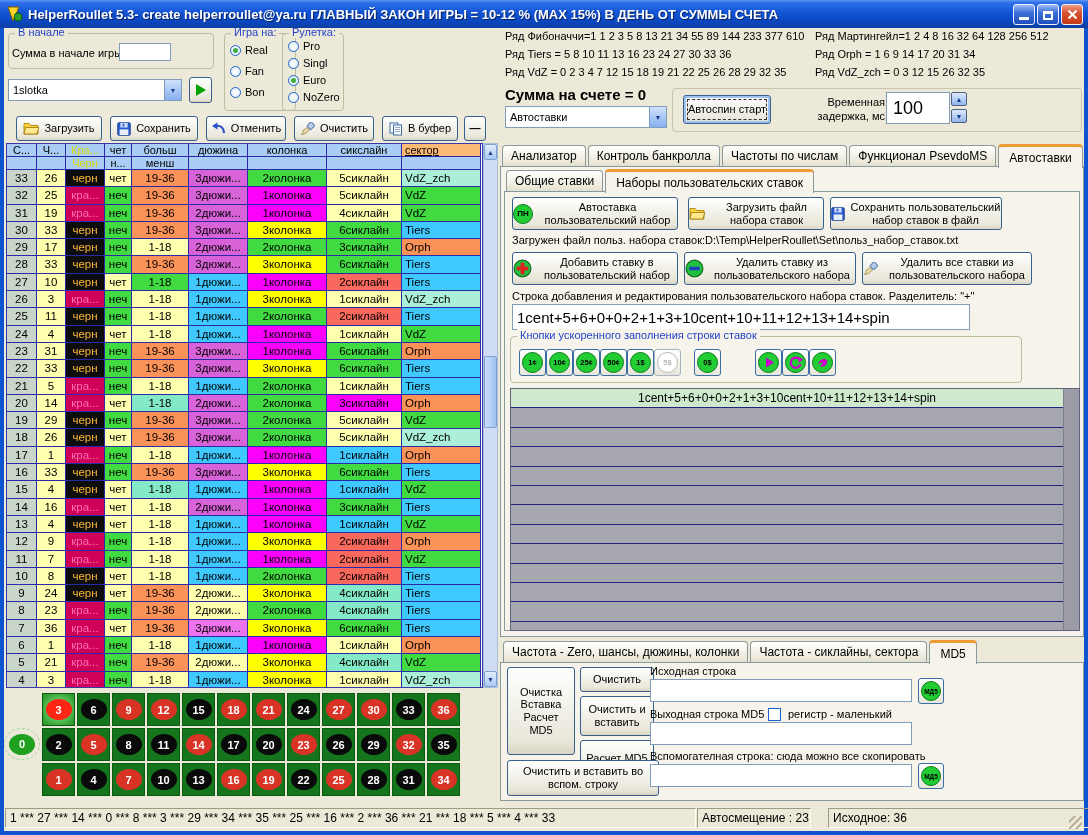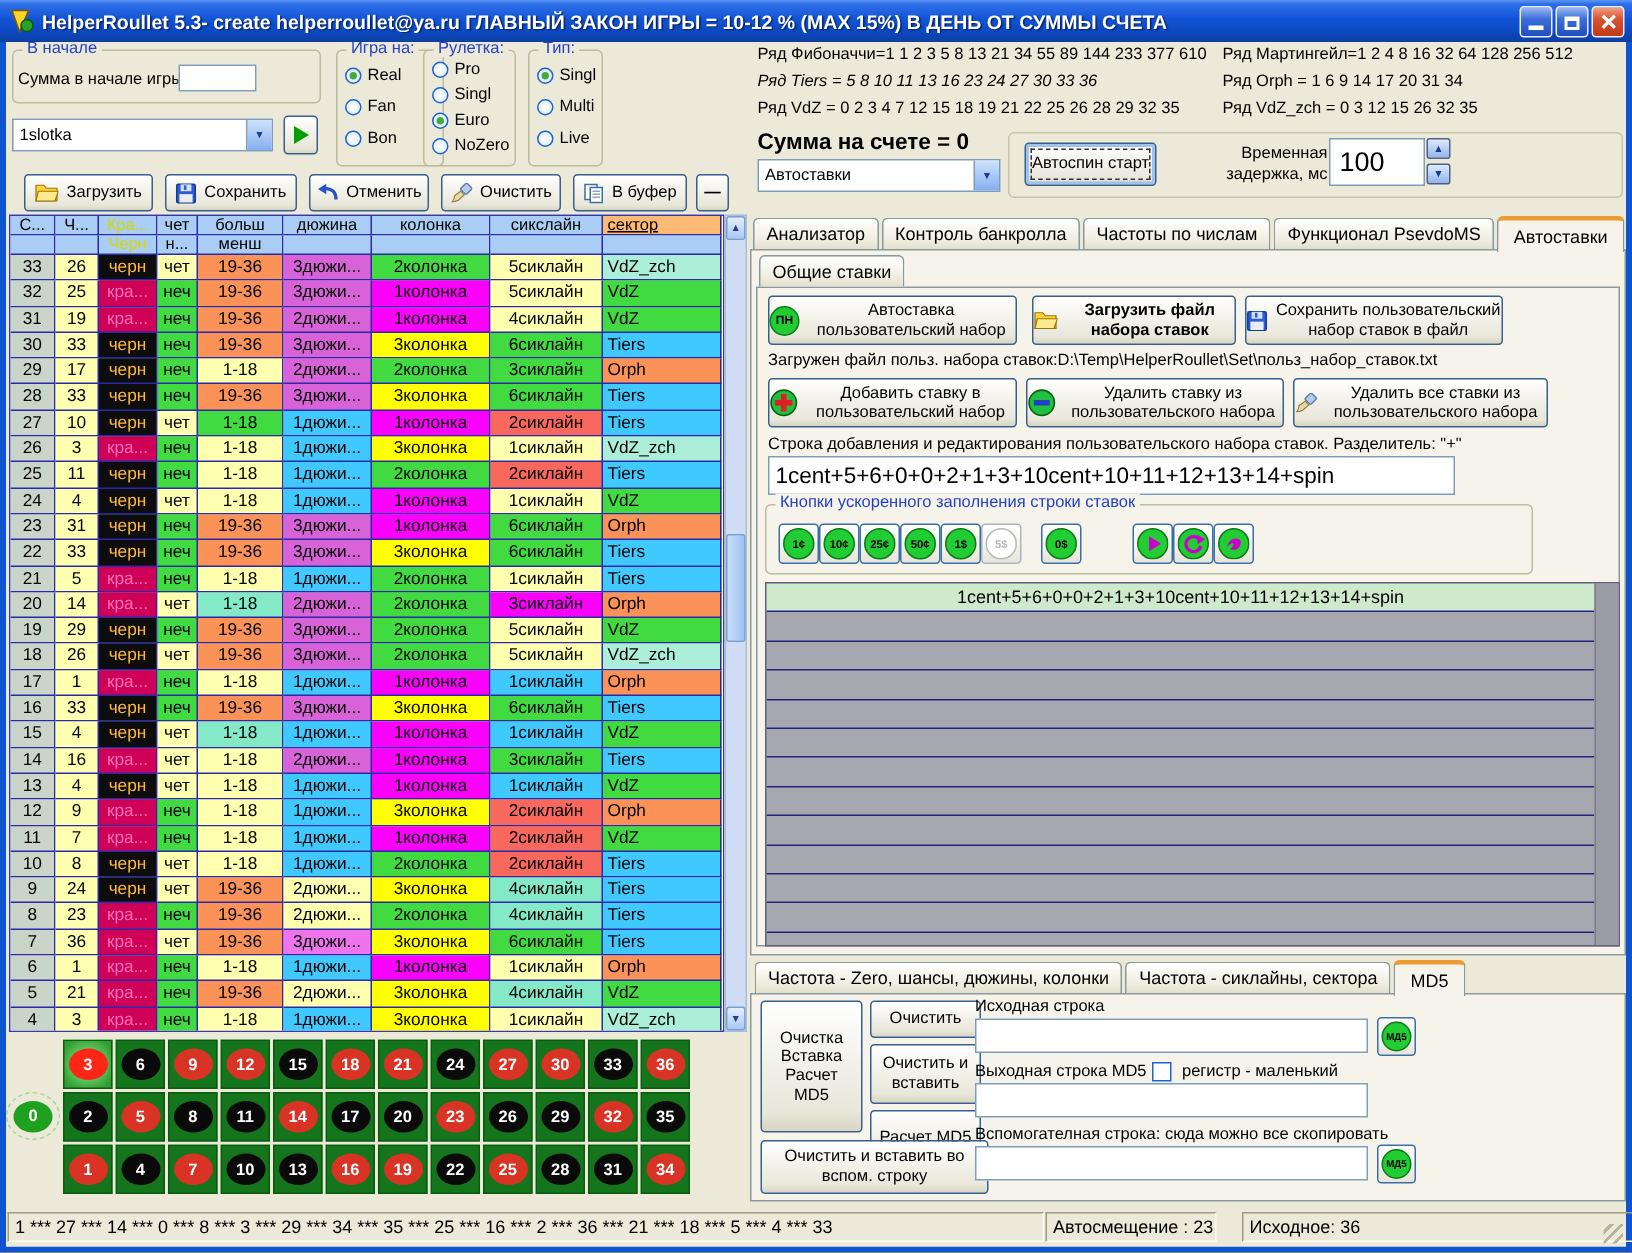--- a/index.html
+++ b/index.html
@@ -156,35 +156,20 @@
       </span>
     <span class="radio sel" style="top:40px;">
         <span class="dot"></span>
         <span>Euro</span>
       </span>
     <span class="radio" style="top:57px;">
         <span class="dot"></span>
         <span>NoZero</span>
       </span>
   </div>
-  <div class="groupbox" style="left:352px;top:33px;width:50px;height:78px;">
-    <span class="glabel">Тип:</span>
-    <span class="radio sel" style="top:10px;">
-        <span class="dot"></span>
-        <span>Singl</span>
-      </span>
-    <span class="radio" style="top:31px;">
-        <span class="dot"></span>
-        <span>Multi</span>
-      </span>
-    <span class="radio" style="top:52px;">
-        <span class="dot"></span>
-        <span>Live</span>
-      </span>
-  </div>
 
   <div class="xpbtn" style="left:16px;top:116px;width:86px;height:25px;">
     <span class="bigbtn-icon">
         <svg width="16" height="13" viewBox="0 0 16 13">
           <path d="M1 1.5h5.2l1.6 2H15v8.5H1z" fill="#ffd23e" stroke="#9a7700" stroke-width="0.8"></path>
           <path d="M2.5 5.5H16L13.6 12H1z" fill="#ffe98e" stroke="#9a7700" stroke-width="0.8"></path>
         </svg>
       </span>
     <span>Загрузить</span>
   </div>
@@ -703,21 +688,21 @@
       </div>
       <div class="rcell" style="left: 385px; top: 70px;">
         <div class="roval rred">34</div>
       </div>
     </div>
   <div class="zero-wrap">
     <span class="roval" style="background:#1fa11f;">0</span>
   </div>
 
   <div class="lbl" style="left:505px;top:30px;">Ряд Фибоначчи=1 1 2 3 5 8 13 21 34 55 89 144 233 377 610</div>
-  <div class="lbl" style="left:505px;top:48px;font-style:italic;">Ряд Tiers = 5 8 10 11 13 16 23 24 27 30 33 36</div>
+  <div class="lbl" style="left:505px;top:48px;">Ряд Tiers = 5 8 10 11 13 16 23 24 27 30 33 36</div>
   <div class="lbl" style="left:505px;top:66px;">Ряд VdZ = 0 2 3 4 7 12 15 18 19 21 22 25 26 28 29 32 35</div>
   <div class="lbl" style="left:815px;top:30px;">Ряд Мартингейл=1 2 4 8 16 32 64 128 256 512</div>
   <div class="lbl" style="left:815px;top:48px;">Ряд Orph = 1 6 9 14 17 20 31 34</div>
   <div class="lbl" style="left:815px;top:66px;">Ряд VdZ_zch = 0 3 12 15 26 32 35</div>
 
   <div style="position:absolute;left:505px;top:86px;font-size:15px;font-weight:bold;">Сумма на счете = 0</div>
   <div class="combo" style="left:505px;top:106px;width:162px;height:22px;">
     <span class="cval">Автоставки</span>
     <span class="carrow">▼</span>
   </div>
@@ -743,36 +728,37 @@
     <span class="tab active">Автоставки</span>
     <span class="tab">MD5</span>
   </div>
   <span class="sbtn" style="left:1044px;top:146px;">◀</span>
   <span class="sbtn" style="left:1063px;top:146px;">▶</span>
 
   <div class="panel" style="left:500px;top:166px;width:584px;height:471px;"></div>
 
   <div class="tabsrow" style="left:506px;top:168px;height:24px;z-index:8;">
     <span class="tab">Общие ставки</span>
+    <span class="tab active">Наборы пользовательских ставок</span>
   </div>
   <div class="panel" style="left:504px;top:191px;width:576px;height:440px;z-index:5;"></div>
 
   <div style="position:absolute;left:0;top:0;width:0;height:0;z-index:9;">
     <div class="xpbtn" style="left:512px;top:197px;width:166px;height:33px;">
       <span class="chipface" style="width:20px;height:20px;font-size:8px;">ПН</span>
       <span style="flex:1;">Автоставка пользовательский набор</span>
     </div>
     <div class="xpbtn" style="left:688px;top:197px;width:136px;height:33px;">
       <span class="bigbtn-icon">
           <svg width="16" height="13" viewBox="0 0 16 13">
             <path d="M1 1.5h5.2l1.6 2H15v8.5H1z" fill="#ffd23e" stroke="#9a7700" stroke-width="0.8"></path>
             <path d="M2.5 5.5H16L13.6 12H1z" fill="#ffe98e" stroke="#9a7700" stroke-width="0.8"></path>
           </svg>
         </span>
-      <span style="flex:1;font-weight:bold;">Загрузить файл набора ставок</span>
+      <span style="flex:1;">Загрузить файл набора ставок</span>
     </div>
     <div class="xpbtn" style="left:830px;top:197px;width:172px;height:33px;">
       <span class="bigbtn-icon">
           <svg width="14" height="14" viewBox="0 0 14 14">
             <rect x="0.8" y="0.8" width="12.4" height="12.4" rx="1" fill="#2d5ad6" stroke="#123c8c"></rect>
             <rect x="3.4" y="0.9" width="7.2" height="4.6" fill="#cfe0f8"></rect>
             <rect x="5.6" y="1.6" width="1.7" height="3" fill="#2d5ad6"></rect>
             <rect x="2.6" y="7.4" width="8.8" height="5.6" fill="#e8eef8"></rect>
           </svg>
         </span>

